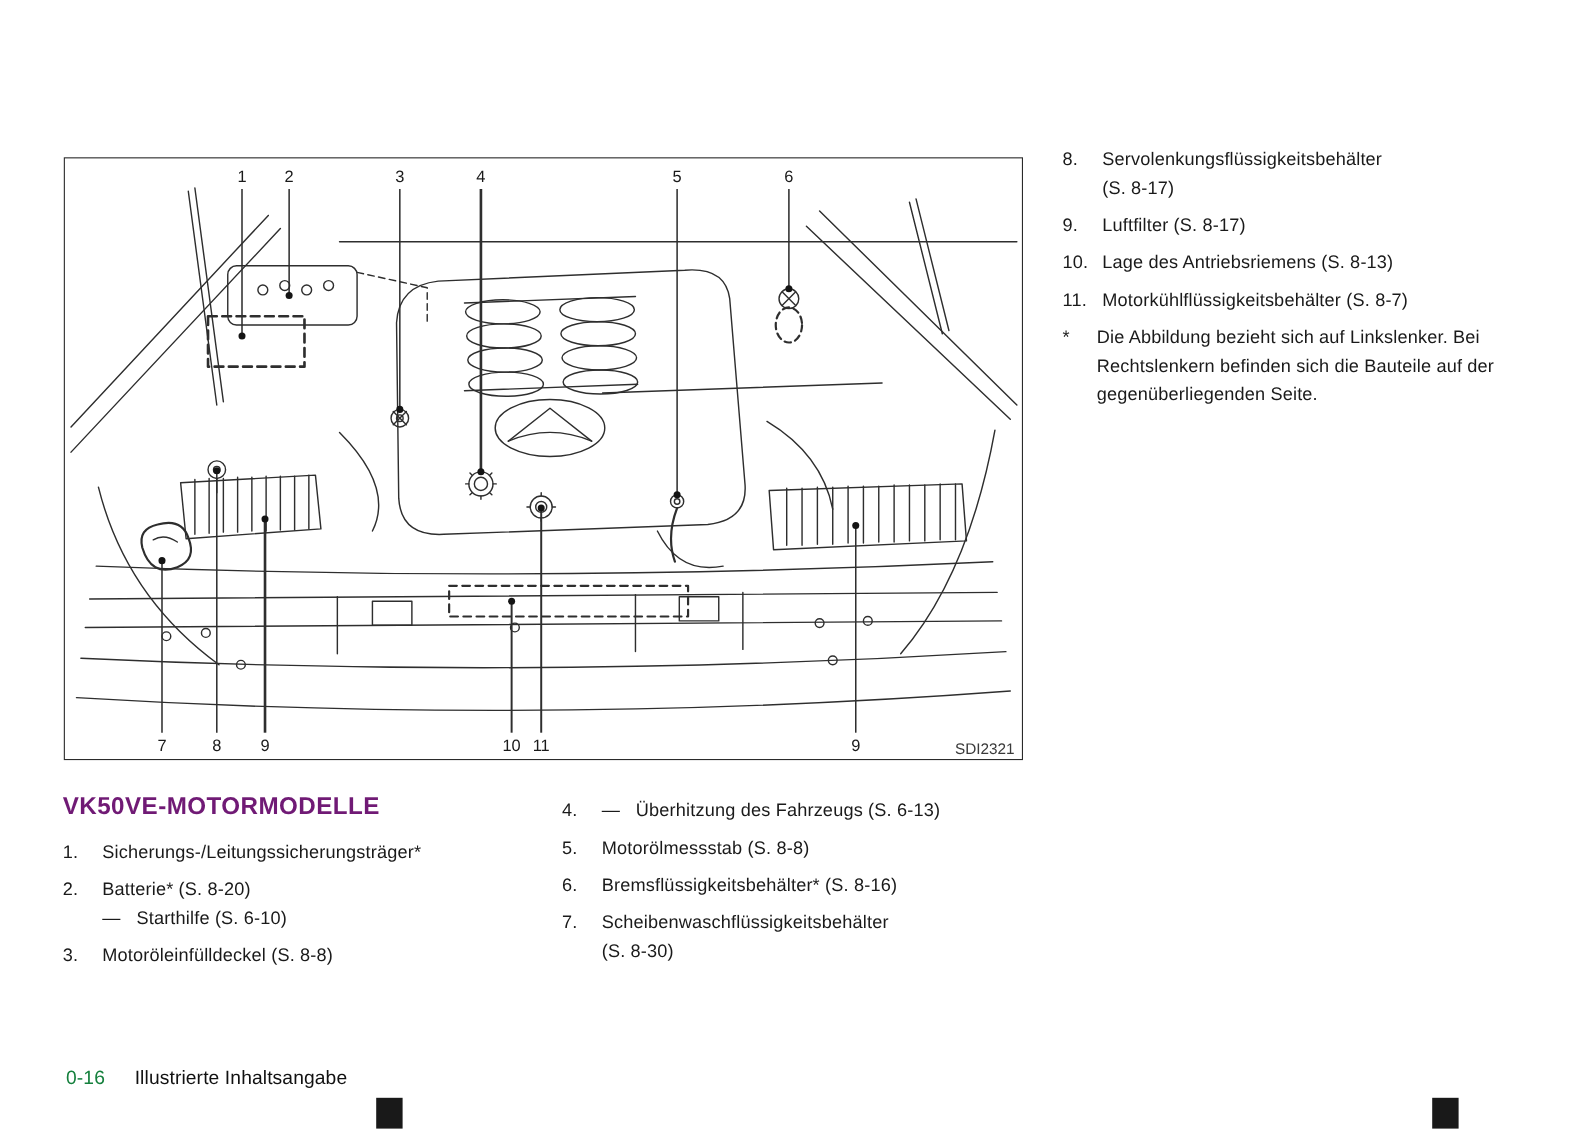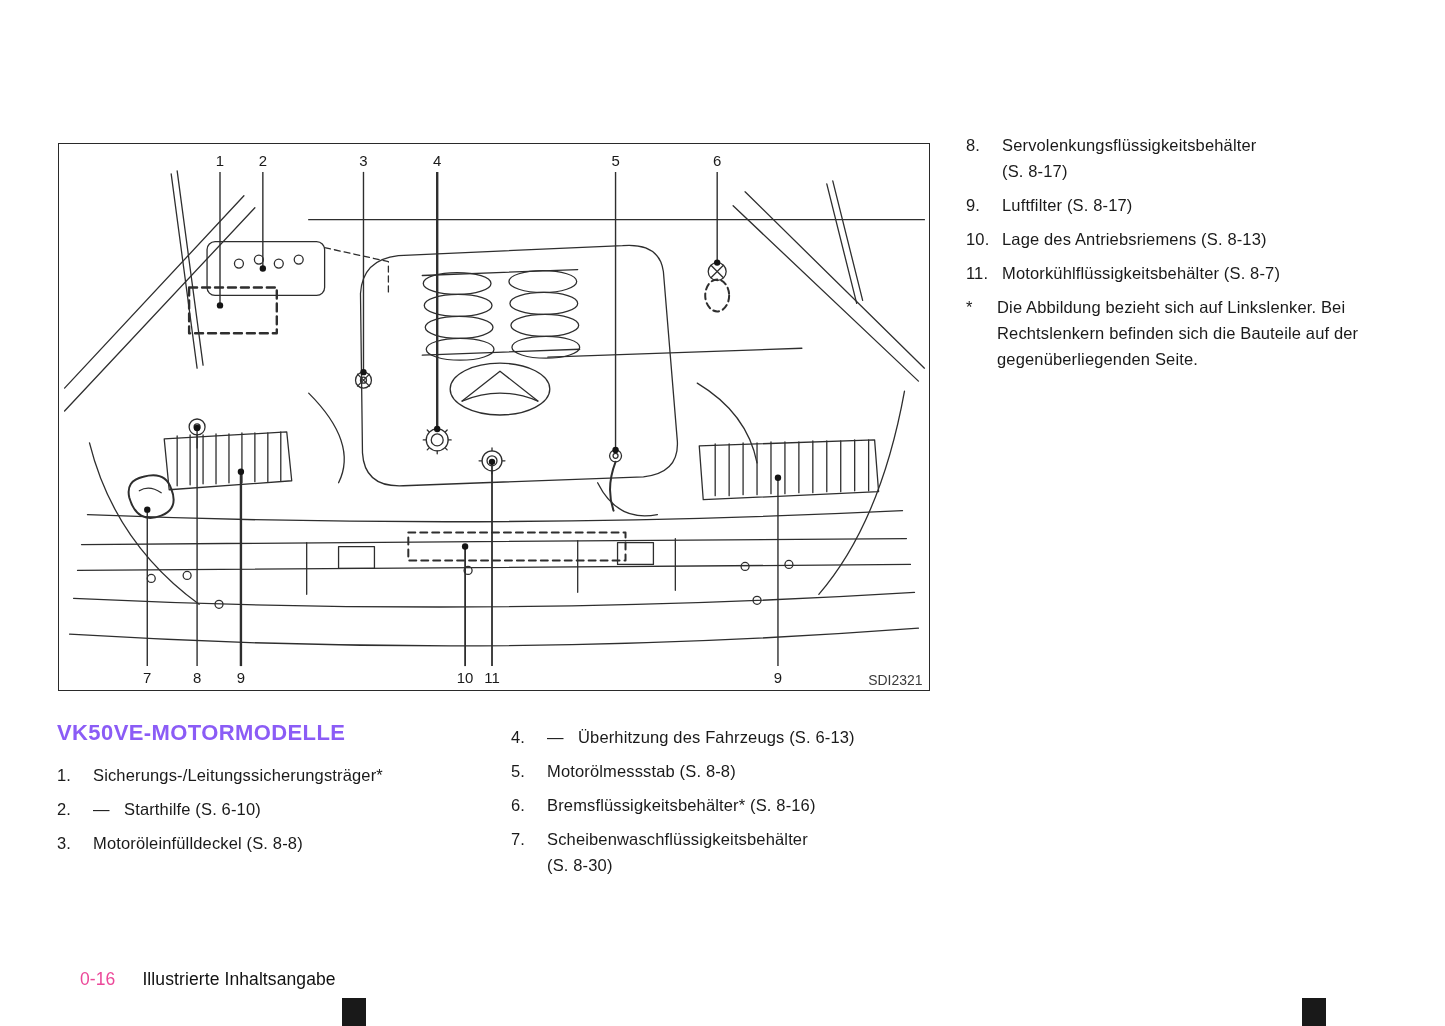--- a/index.html
+++ b/index.html
@@ -19,32 +19,32 @@
   .leader.bold{stroke-width:2.4;}
   .leader.med{stroke-width:1.8;}
   .dot{fill:#141414;stroke:none;}
   .callout-num{font:15px "Liberation Sans",sans-serif;fill:#1a1a1a;}
   .figcode{font:14px "Liberation Sans",sans-serif;fill:#3a3a3a;}
   
   .col{position:absolute;}
   .col-left{left:57px;top:720px;width:440px;}
   .col-mid{left:511px;top:724px;width:440px;}
   .col-right{left:966px;top:132px;width:432px;}
-  .heading{font-size:22px;font-weight:bold;letter-spacing:.4px;margin:0 0 16px 0;color:#8b5cf6;}
+  .heading{font-size:22px;font-weight:bold;letter-spacing:.4px;margin:0 0 16px 0;color:#701a75;}
   .legend-item{display:flex;margin-bottom:8px;font-size:16.5px;line-height:26px;letter-spacing:.15px;}
   .legend-item .num{width:36px;flex:none;}
   .legend-item .itext{flex:1;}
   .subline{display:flex;}
   .subline .dash{width:31px;flex:none;}
   .footnote{display:flex;font-size:16.5px;line-height:26px;letter-spacing:.15px;margin-top:1px;}
   .footnote .marker{width:31px;flex:none;}
   .footnote .ftext{flex:1;max-width:398px;}
   
   .footer{position:absolute;left:60px;top:969px;font-size:17.5px;letter-spacing:.1px;}
-  .footer .pageno{font-weight:normal;color:#ec4899;margin-left:20px;}
+  .footer .pageno{font-weight:normal;color:#15803d;}
   .footer .section{font-weight:normal;margin-left:22px;color:#111;}
   .page-mark{position:absolute;width:24px;height:28px;top:998px;background:#191919;}
   .page-mark.left{left:342px;}
   .page-mark.right{left:1302px;}
 </style>
 </head>
 <body>
 
 <div class="figure">
   <svg viewBox="0 0 872 548">
@@ -224,20 +224,21 @@
   <h2 class="heading">VK50VE-MOTORMODELLE</h2>
   <div class="legend-item">
     <span class="num">1.</span>
     <span class="itext">
       <div>Sicherungs-/Leitungssicherungsträger*</div>
     </span>
   </div>
   <div class="legend-item">
     <span class="num">2.</span>
     <span class="itext">
+      <div>Batterie* (S. 8-20)</div>
       <div class="subline">
         <span class="dash">—</span>
         <span>Starthilfe (S. 6-10)</span>
       </div>
     </span>
   </div>
   <div class="legend-item">
     <span class="num">3.</span>
     <span class="itext">Motoröleinfülldeckel (S. 8-8)</span>
   </div>

